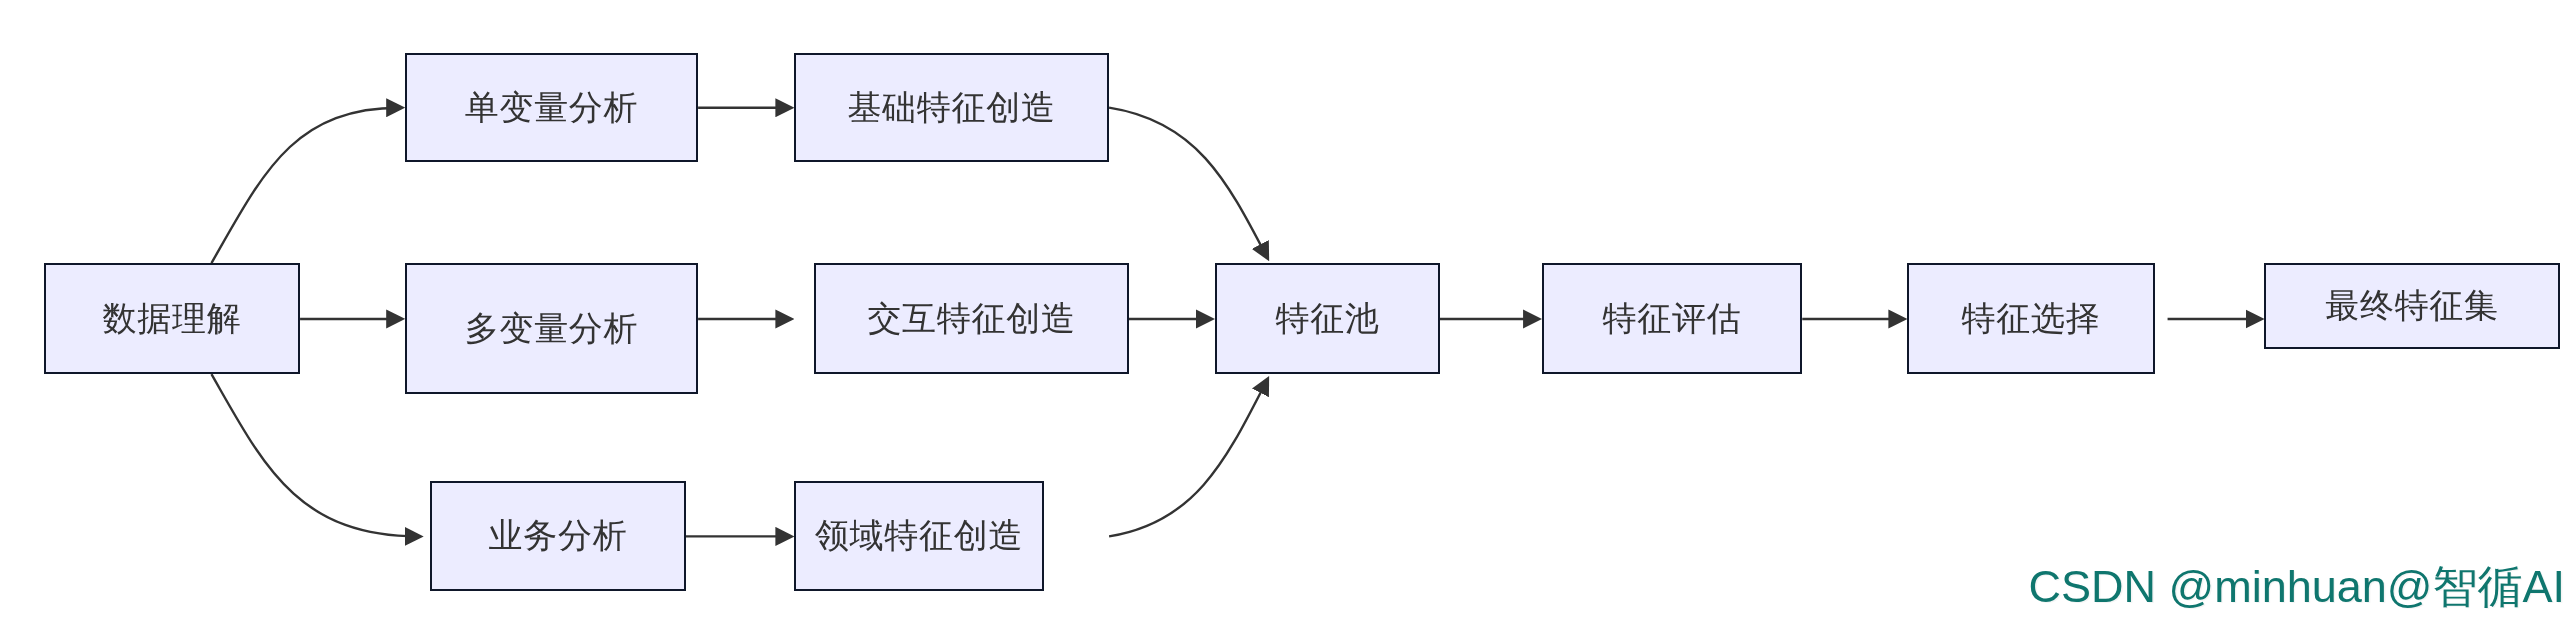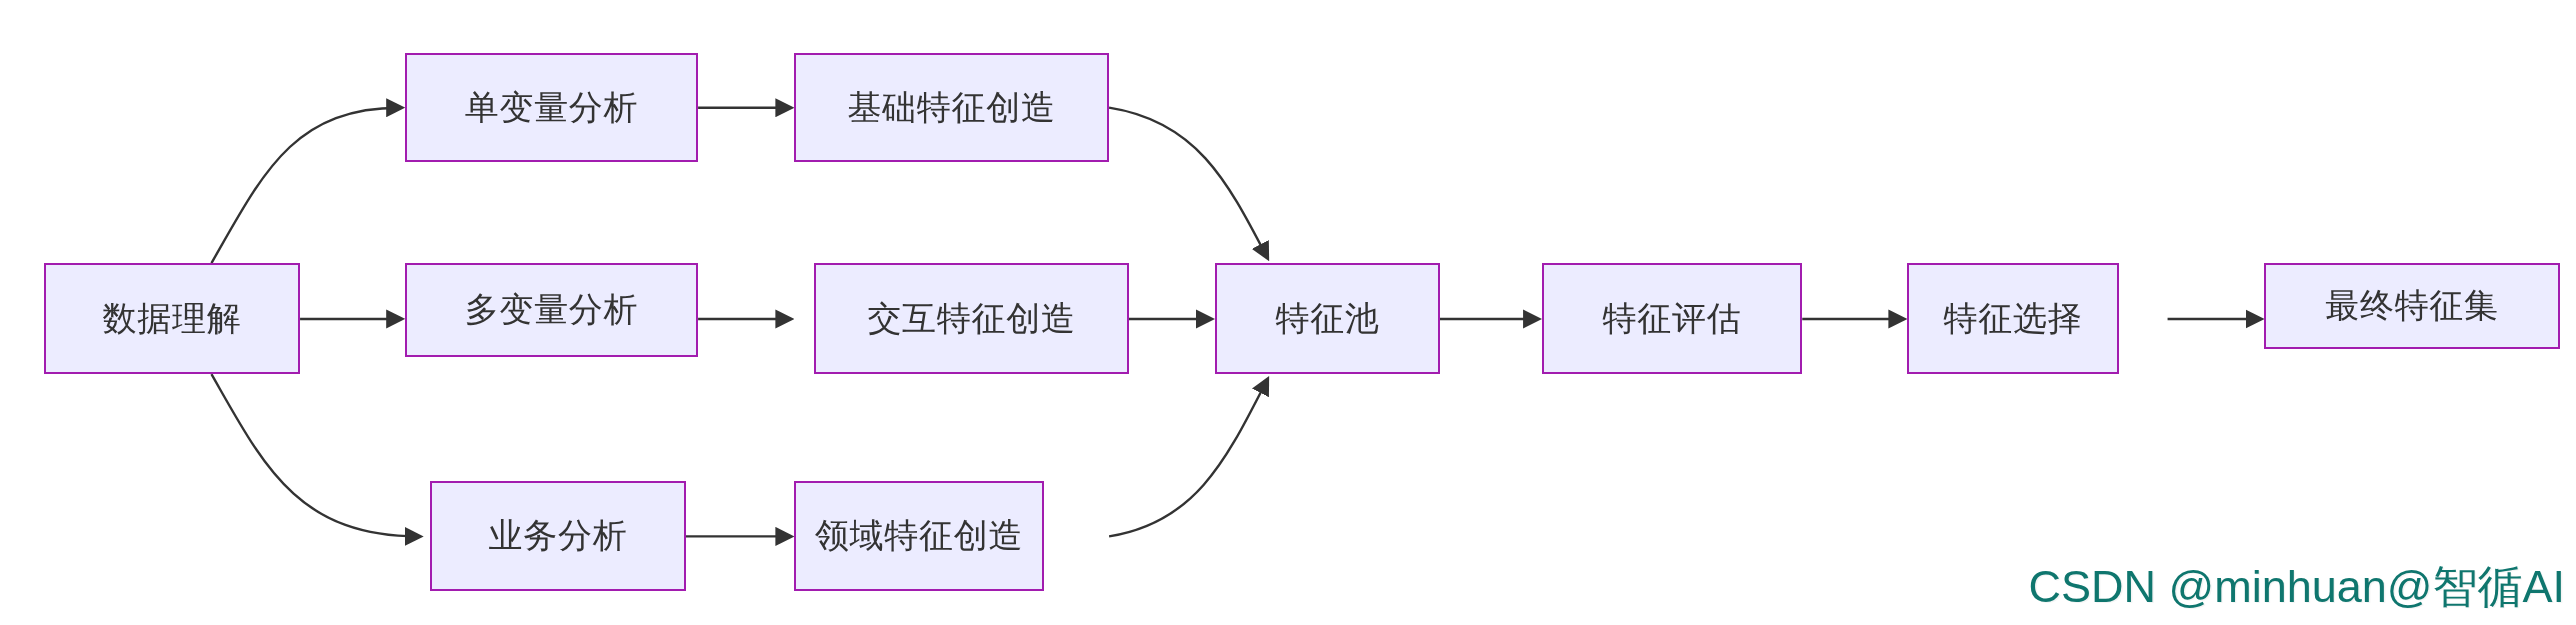--- a/index.html
+++ b/index.html
@@ -17,21 +17,21 @@
   }
   .edges {
     position: absolute;
     left: 0;
     top: 0;
   }
   .node {
     position: absolute;
     box-sizing: border-box;
     background: #ECECFF;
-    border: 2px solid #a21caf;
+    border: 2px solid #0f172a;
     display: flex;
     align-items: center;
     justify-content: center;
   }
   .node-label {
     font-size: 34px;
     color: #333333;
     white-space: nowrap;
     letter-spacing: 0.7px;
   }
@@ -89,21 +89,21 @@
   </div>
 
   <div class="node" style="left:405px; top:53px;  width:293px; height:109px;">
     <span class="node-label">单变量分析</span>
   </div>
 
   <div class="node" style="left:794px; top:53px; width:315px; height:109px;">
     <span class="node-label">基础特征创造</span>
   </div>
 
-  <div class="node" style="left:405px; top:263px; width:293px; height:94px;">
+  <div class="node" style="left:405px; top:263px; width:293px; height:131px;">
     <span class="node-label">多变量分析</span>
   </div>
 
   <div class="node" style="left:794px; top:263px; width:315px; height:111px;margin-left:20px;">
     <span class="node-label">交互特征创造</span>
   </div>
 
   <div class="node" style="left:423px; top:481px; width:256px; height:110px;margin-left:7px;">
     <span class="node-label">业务分析</span>
   </div>
@@ -113,21 +113,21 @@
   </div>
 
   <div class="node" style="left:1542px; top:263px; width:260px; height:111px;">
     <span class="node-label">特征评估</span>
   </div>
 
   <div class="node" style="left:1215px; top:263px; width:225px; height:111px;">
     <span class="node-label">特征池</span>
   </div>
 
-  <div class="node" style="left:1907px; top:263px; width:212px; height:111px;">
+  <div class="node" style="left:1907px; top:263px; width:248px; height:111px;">
     <span class="node-label">特征选择</span>
   </div>
 
   <div class="node" style="left:2264px; top:263px; width:296px; height:86px;">
     <span class="node-label">最终特征集</span>
   </div>
 
   <div class="watermark">CSDN @minhuan@智循AI</div>
 
 </div>

